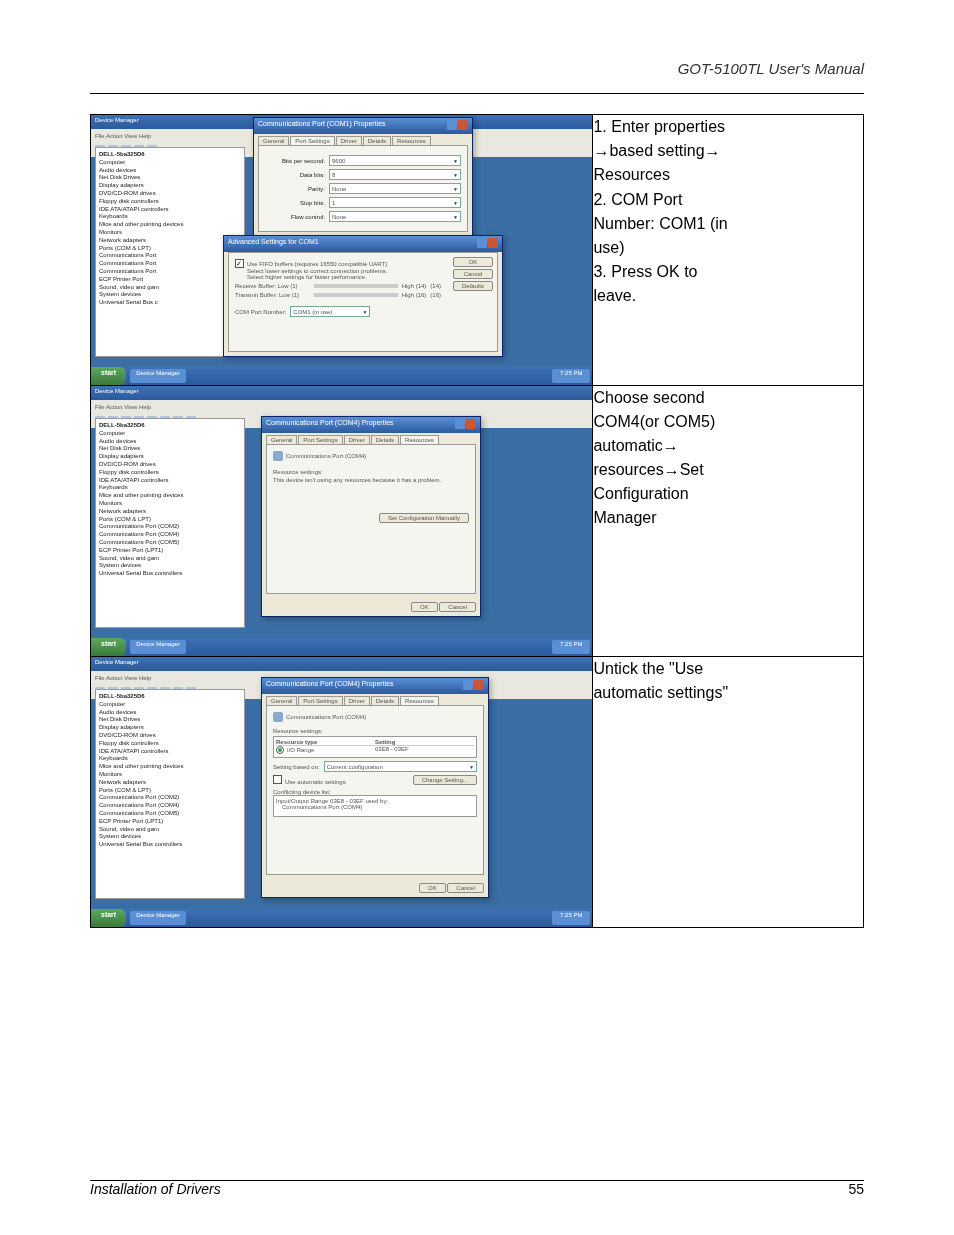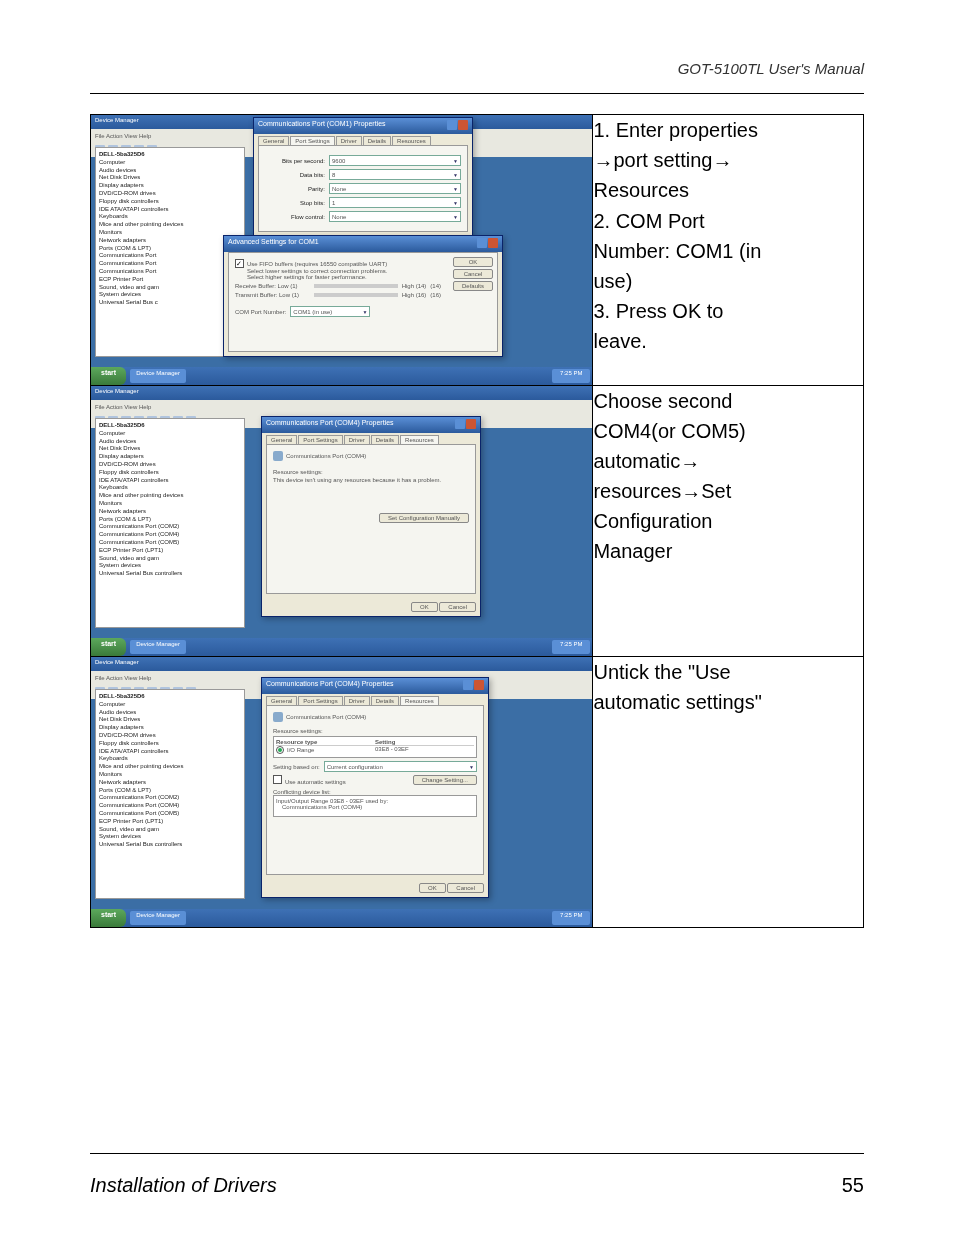--- a/index.html
+++ b/index.html
@@ -31,21 +31,21 @@
       padding: 0;
     }
     .screenshot-cell {
       width: 65%;
       padding: 6px;
       background: #fff;
     }
     .text-cell {
       width: 35%;
       padding: 10px 12px;
-      font-size: 20px;
+      font-size: 16px;
       line-height: 1.5;
       color: #000;
     }
     .scr {
       width: 100%;
       height: 270px;
       position: relative;
       background: #3b6ea5;
       overflow: hidden;
       font-size: 6px;
@@ -171,25 +171,25 @@
     .checkbox {
       width: 9px; height: 9px; border: 1px solid #555; background: #fff; display: inline-block; margin-right: 3px;
     }
     .checkbox.checked::after { content: "✓"; font-size: 7px; line-height: 7px; color: #000; }
     .footer {
       position: absolute;
       bottom: 38px;
       left: 90px;
       right: 90px;
       border-top: 1px solid #000;
-      padding-top: 20px;
+      padding-top: 0;
       display: flex;
       justify-content: space-between;
       font-style: italic;
-      font-size: 20px;
+      font-size: 14px;
     }
     .footer .pg { font-style: normal; }
     .arrow { font-family: sans-serif; }
     .icon-port { display:inline-block; width:10px; height:10px; background:#88aacc; border-radius:2px; margin-right:3px; vertical-align:middle;}
     .radio { width: 8px; height: 8px; border: 1px solid #555; border-radius: 50%; display: inline-block; margin-right: 3px; vertical-align: middle; background:#fff; }
     .radio.on::after { content:""; display:block; width:4px; height:4px; background:#2a5; border-radius:50%; margin:1px auto; }
   </style>
 </head>
 <body>
 
@@ -327,21 +327,21 @@
         </div>
         <div class="taskbar">
               <span class="start">start</span>
               <span class="taskbtn">Device Manager</span>
               <span class="tray">7:25 PM</span>
             </div>
       </div>
     </td>
     <td class="text-cell">
       <div>1. Enter properties</div>
-      <div><span class="arrow">→port setting→</span></div>
+      <div><span class="arrow">→based setting→</span></div>
       <div>Resources</div>
       <div style="margin-top:1px;">2. COM Port</div>
       <div>Number: COM1 (in</div>
       <div>use)</div>
       <div style="">3. Press OK to</div>
       <div>leave.</div>
     </td>
   </tr>
 
   <tr>

